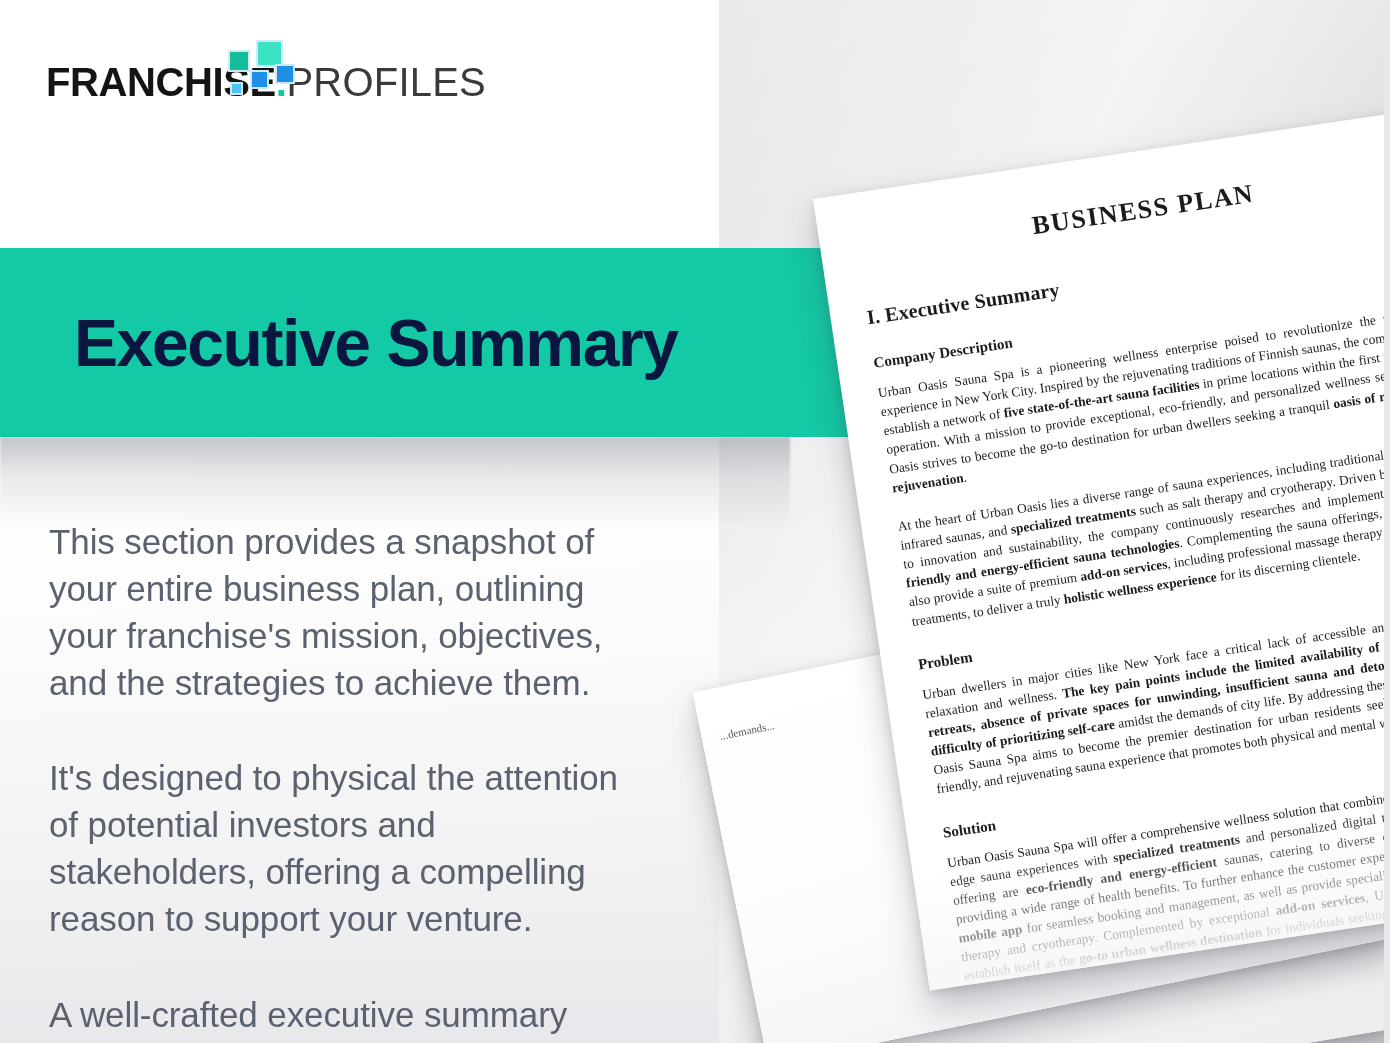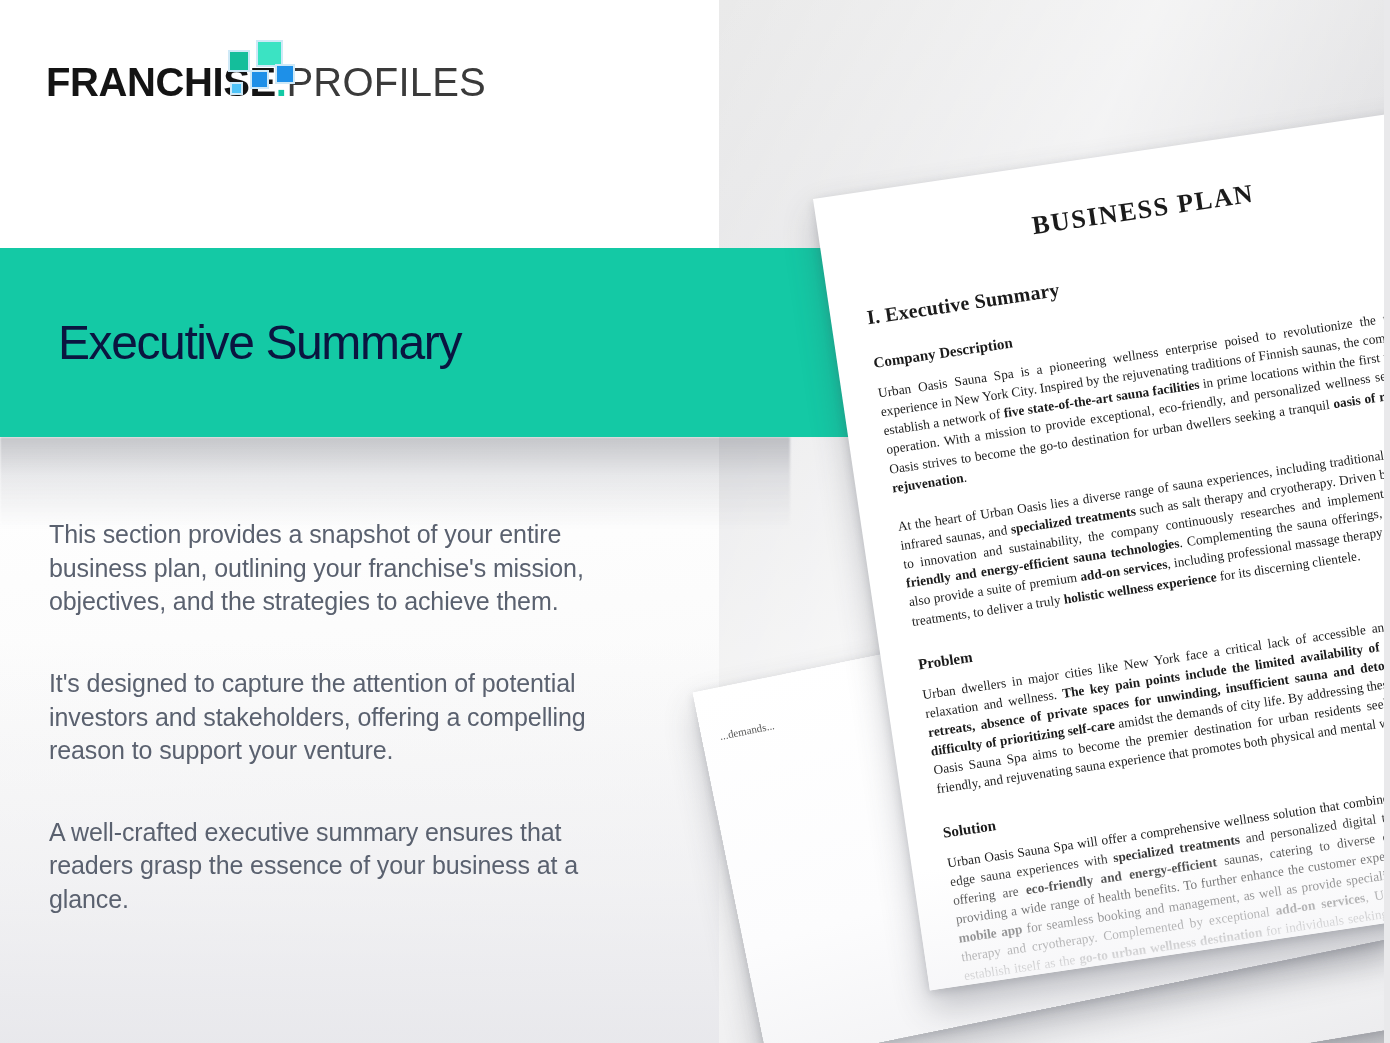--- a/index.html
+++ b/index.html
@@ -53,30 +53,30 @@
     position:absolute;left:0;top:437px;width:790px;height:92px;
     background:linear-gradient(180deg,rgba(140,142,150,.50) 0%,rgba(170,172,180,.26) 42%,rgba(200,202,208,0) 100%);
     filter:blur(1px);
   }
   .band{
     position:absolute;left:0;top:248px;width:872px;height:189px;
     background:#14C9A5;
     display:flex;align-items:center;
   }
   .band-title{
-    margin-left:58px;
-    font-size:48px;font-weight:400;color:#0A1540;letter-spacing:-1.4px;line-height:1;
+    margin-left:74px;
+    font-size:66px;font-weight:700;color:#0A1540;letter-spacing:-1.4px;line-height:1;
     white-space:nowrap;
   }
 
   
   .copy{position:absolute;left:49px;top:518px;width:600px;}
   .copy p{
     margin:0 0 48px 0;
-    font-size:25px;line-height:1.345;color:#5A616F;font-weight:400;letter-spacing:-.1px;
+    font-size:35px;line-height:1.345;color:#5A616F;font-weight:400;letter-spacing:-.1px;
   }
   .copy p:last-child{margin-bottom:16px;}
 
   
   .docs{position:absolute;left:700px;top:120px;width:700px;height:930px;}
   .sheet{
     position:absolute;background:#ffffff;
     box-shadow:0 18px 34px rgba(60,64,75,.30), 0 3px 10px rgba(60,64,75,.18);
   }
   
@@ -161,21 +161,21 @@
     <span class="logo-word"><span class="lw-bold">FRANCHISE</span><span class="lw-dot">.</span><span class="lw-light">PROFILES</span></span>
   </div>
 
   <div class="band-shadow"></div>
   <div class="band">
     <h1 class="band-title">Executive Summary</h1>
   </div>
 
   <div class="copy">
     <p>This section provides a snapshot of your entire business plan, outlining your franchise's mission, objectives, and the strategies to achieve them.</p>
-    <p>It's designed to capture the attention of potential investors and stakeholders, offering a compelling reason to support your venture.</p>
+    <p>It's designed to physical the attention of potential investors and stakeholders, offering a compelling reason to support your venture.</p>
     <p>A well-crafted executive summary ensures that readers grasp the essence of your business at a glance.</p>
   </div>
 
   <div class="docs">
 
     <div class="sheet sheet-back">
       <div class="back-txt">...by exceptional ... as ...rban wellness ...mands of city life.</div>
     </div>
 
     <div class="sheet sheet-mid">

